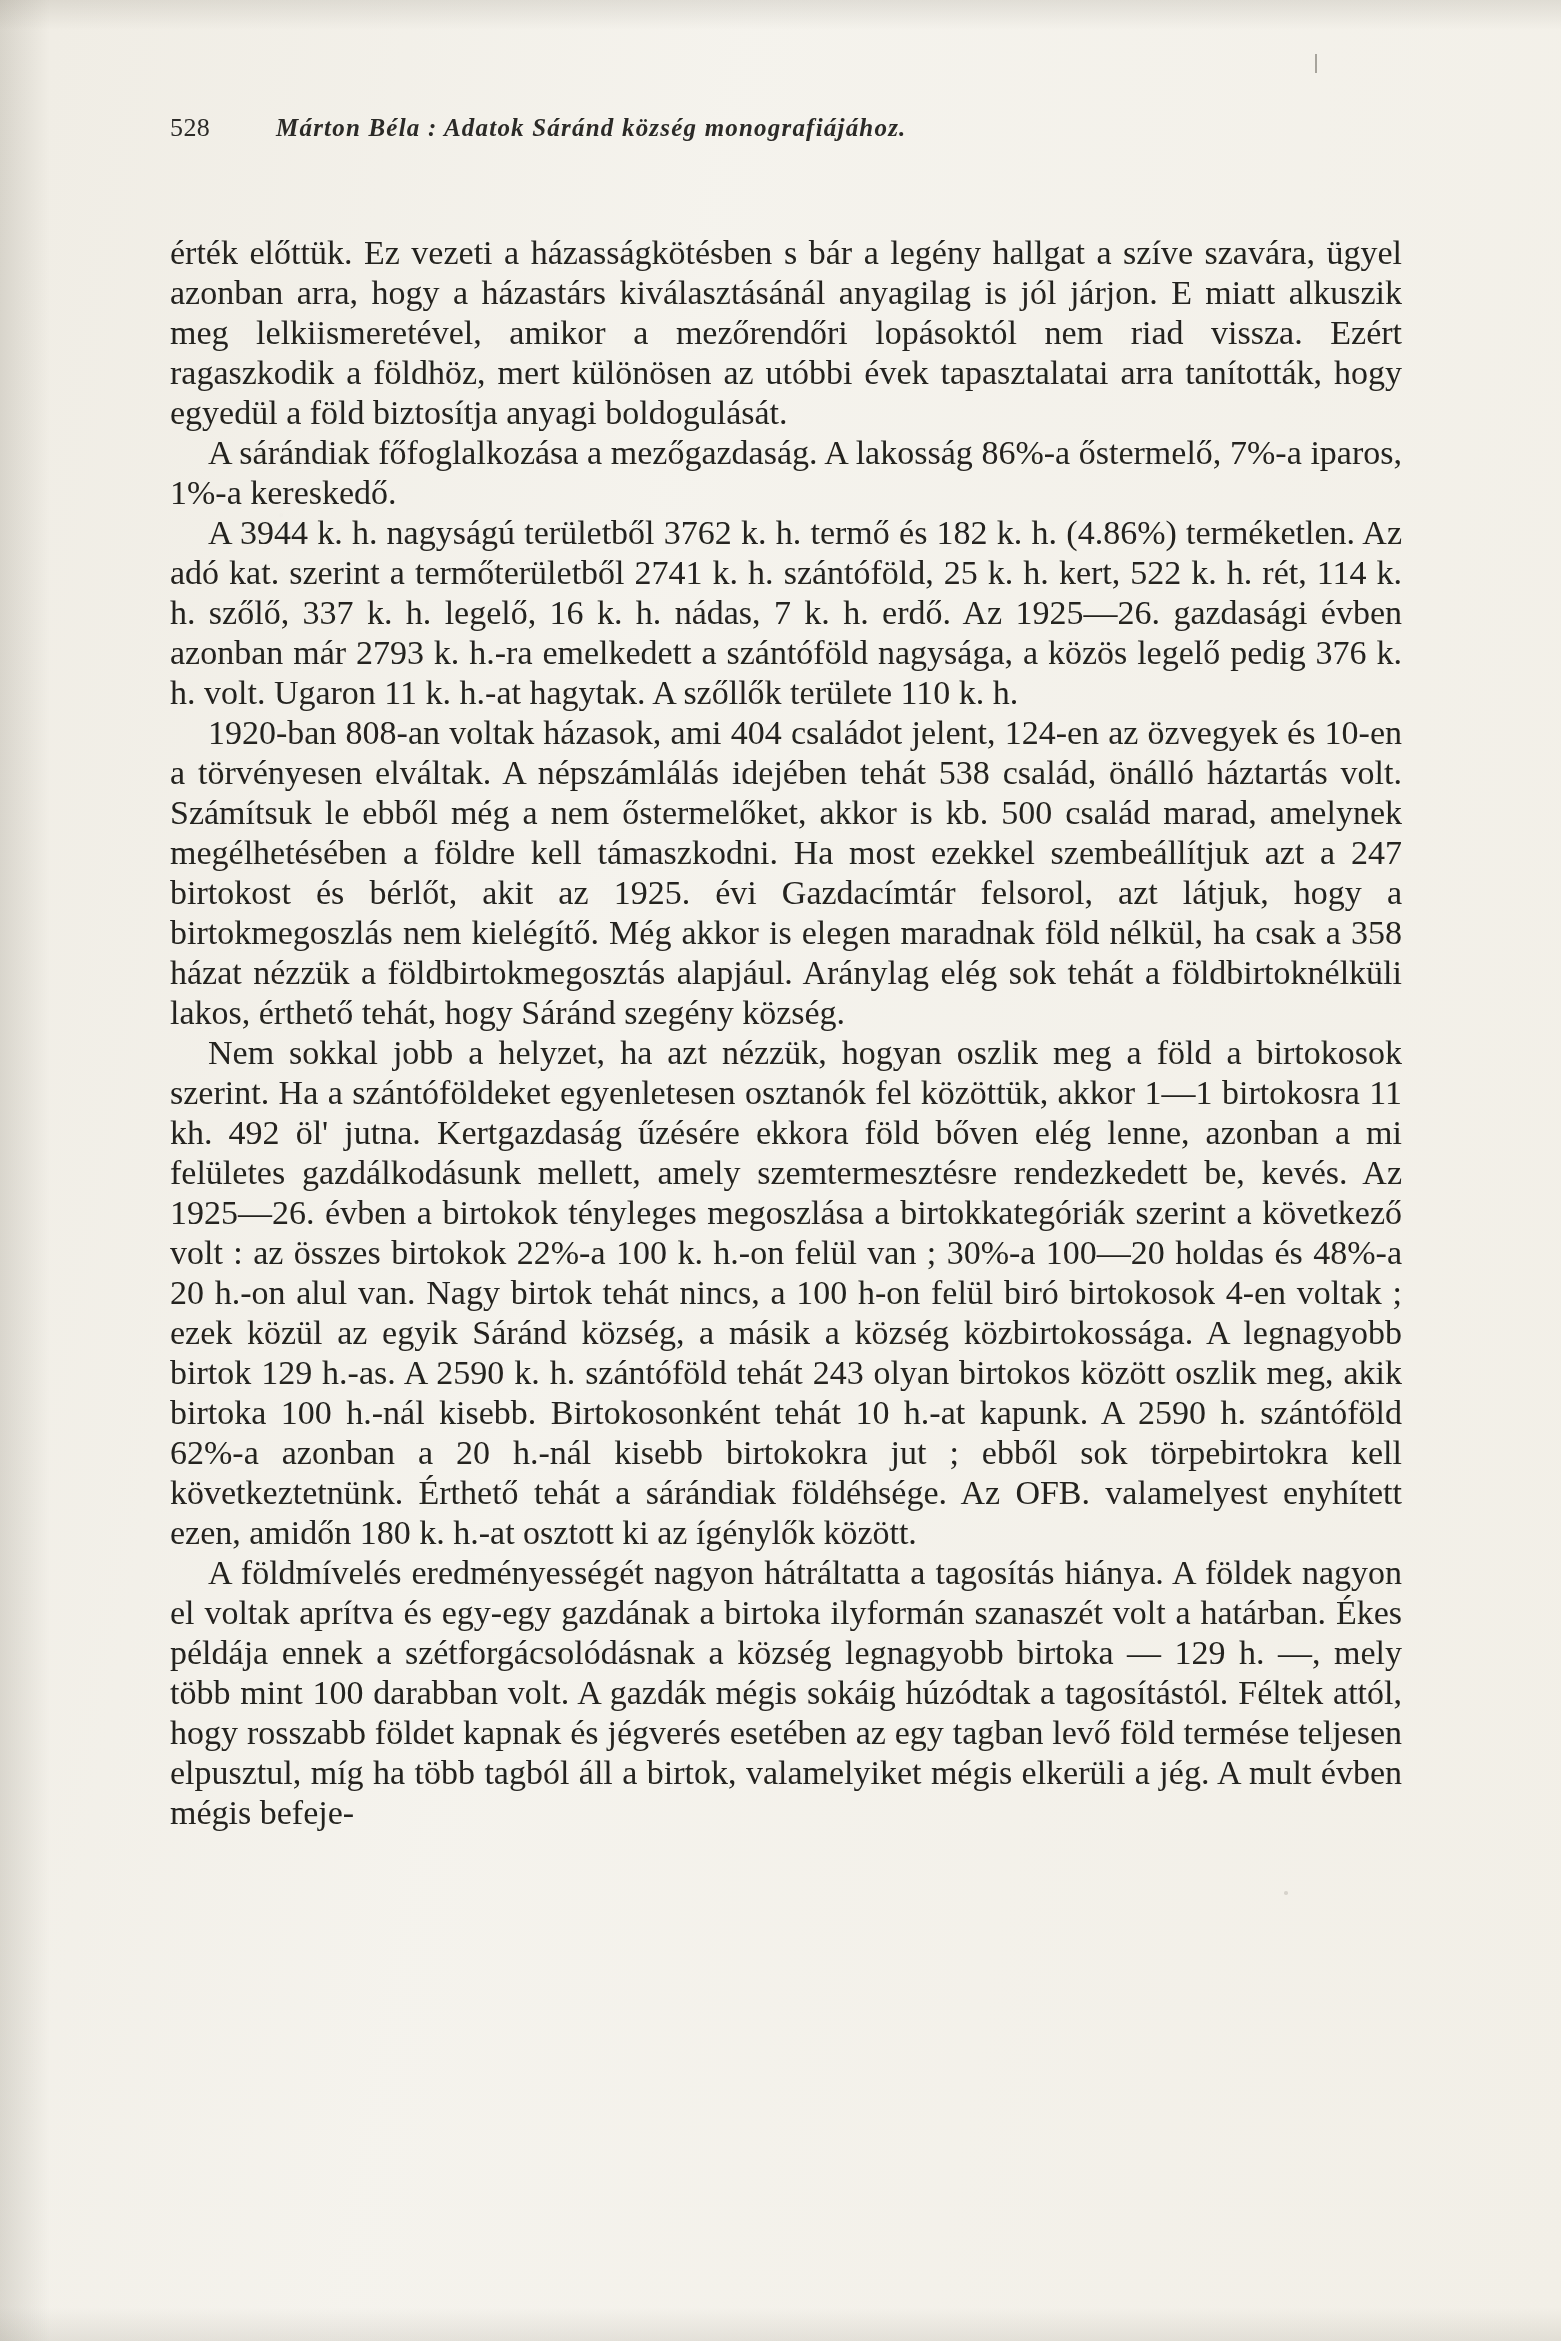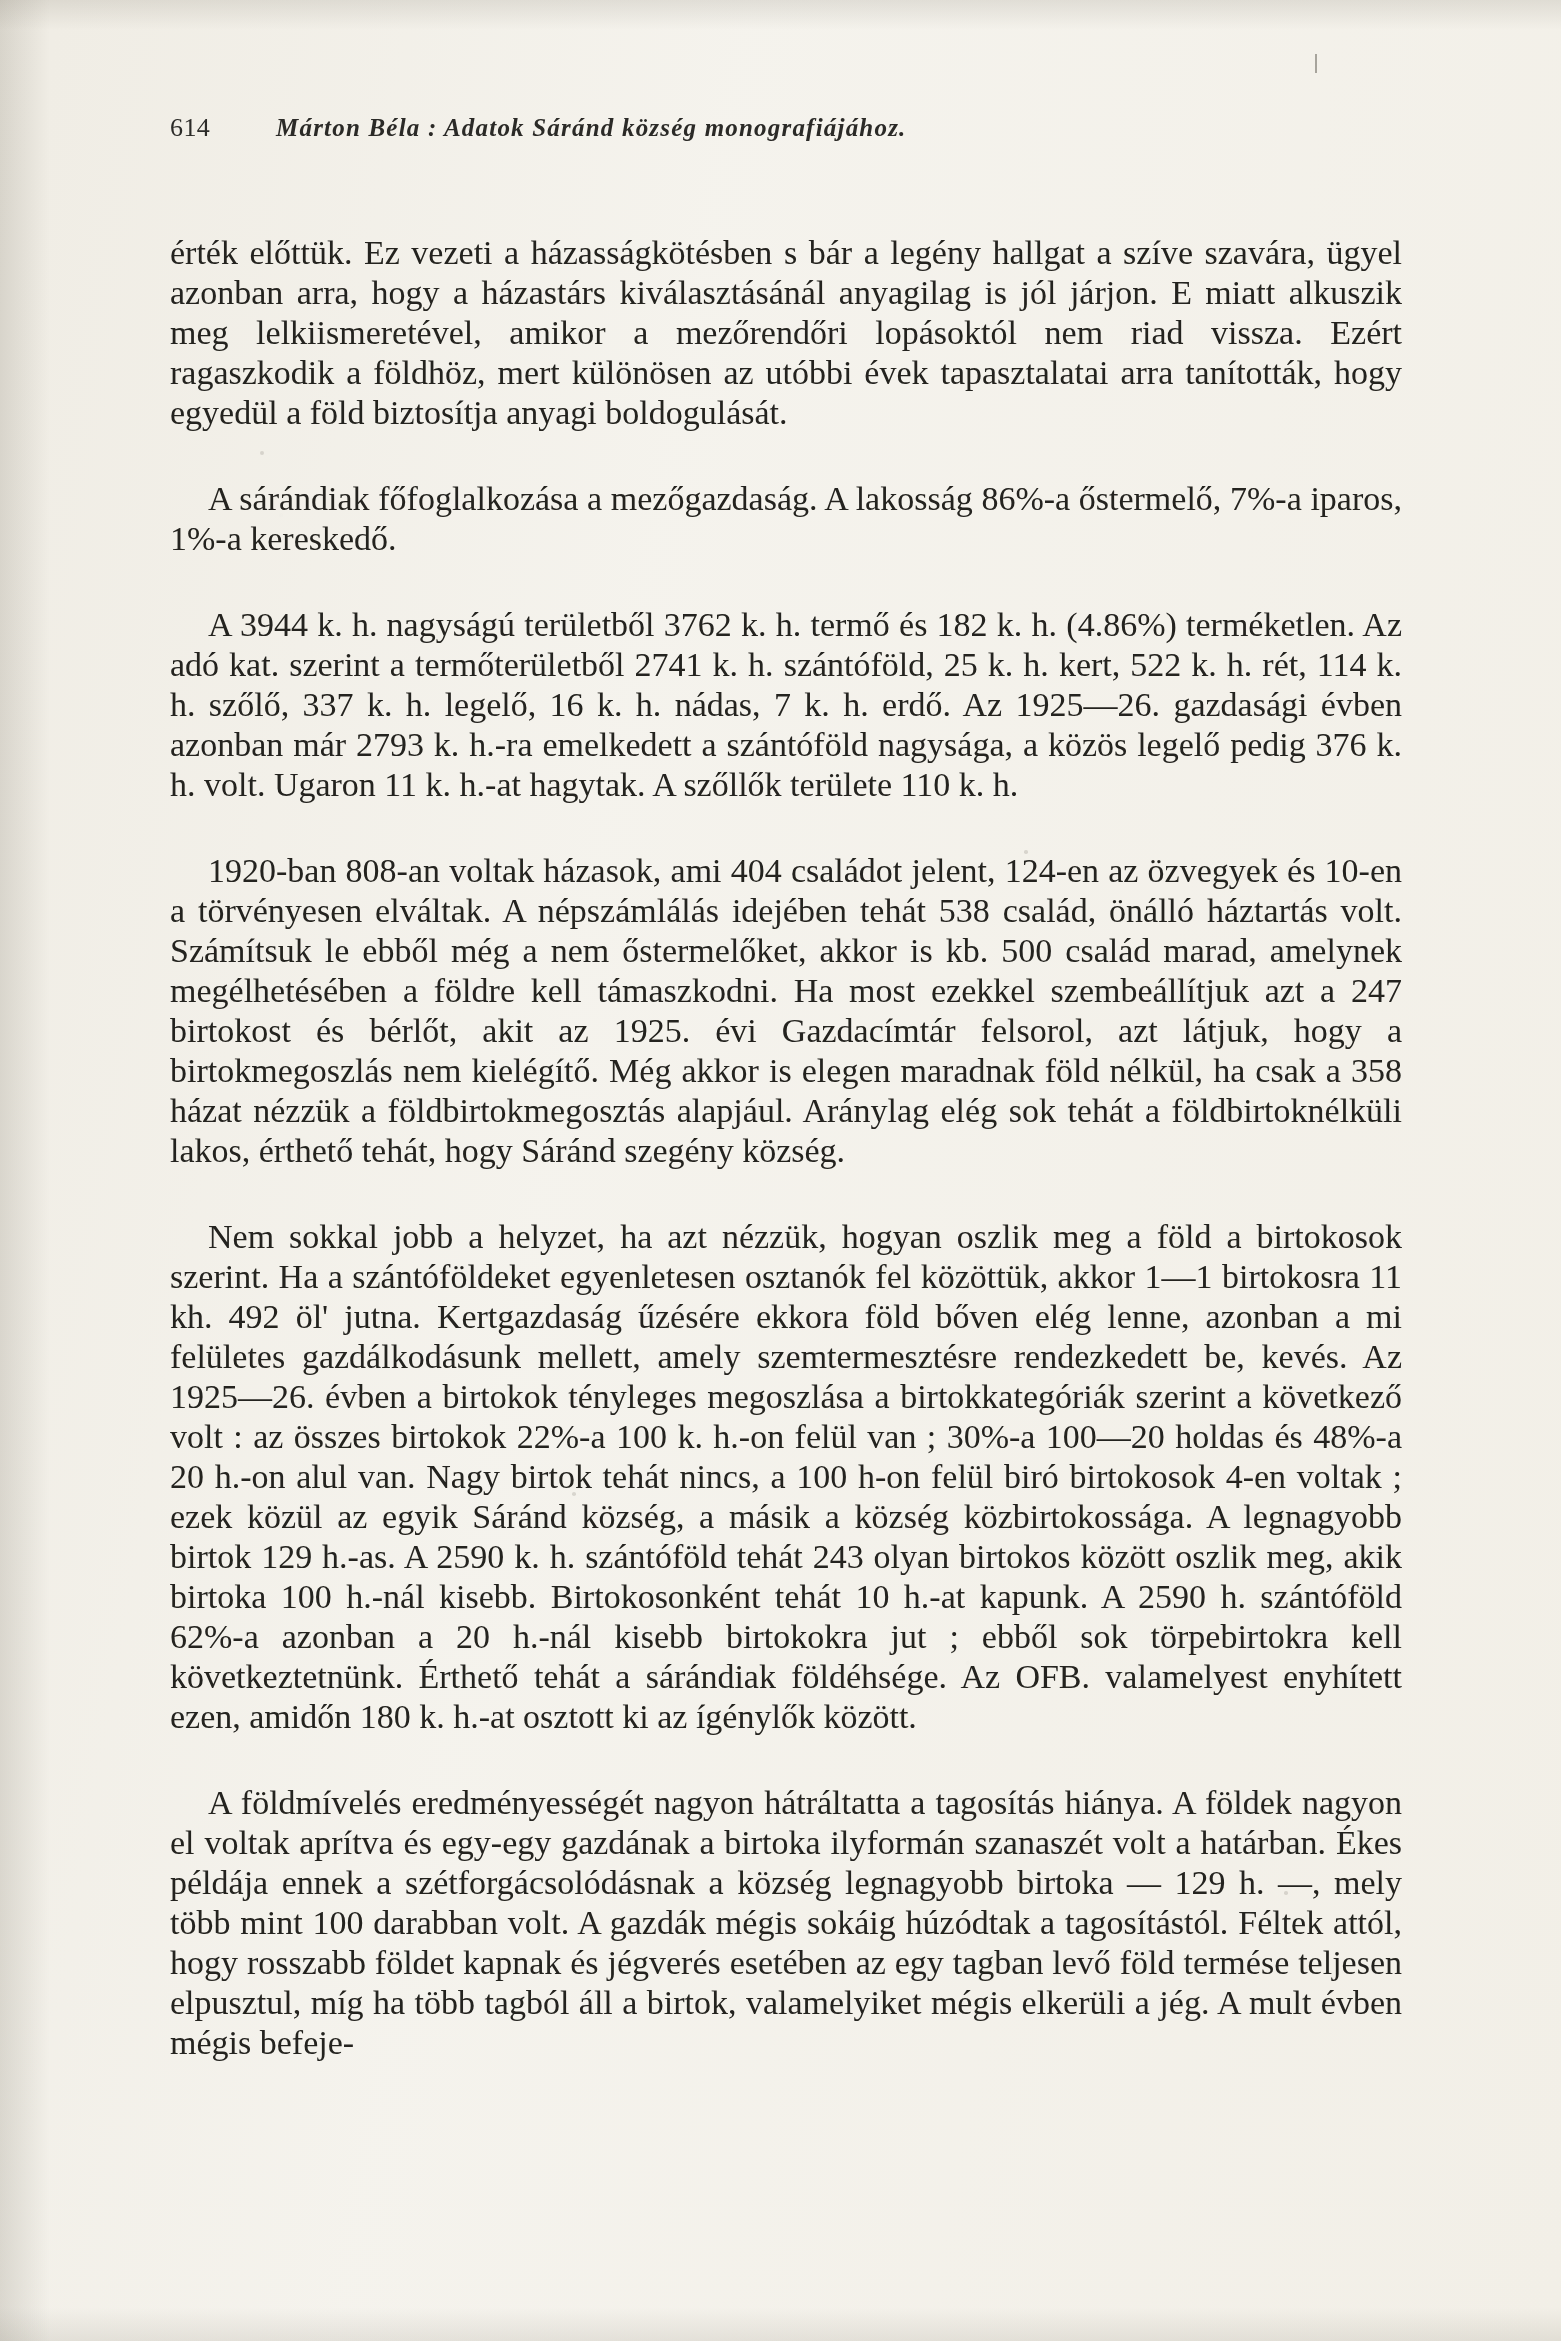--- a/index.html
+++ b/index.html
@@ -66,21 +66,20 @@
     text-align: justify;
     text-justify: inter-word;
     hyphens: none;
   }
   .body-text p {
     margin: 0;
     text-indent: 0;
   }
   .body-text p.indent {
     text-indent: 38px;
-    margin-top: 46px;
   }
   .tick {
     position: absolute;
     top: 54px;
     left: 1315px;
     width: 1.7px;
     height: 19px;
     background: #8d8a82;
     opacity: 0.75;
   }
@@ -121,21 +120,21 @@
   <div class="speck" style="left:260px; top:451px; width:4.3px; height:4.3px;"></div>
   <div class="speck" style="left:1024px; top:850px; width:3.5px; height:3.5px;"></div>
   <div class="speck" style="left:572px; top:1492px; width:4.3px; height:3.5px;"></div>
   <div class="speck" style="left:1284px; top:1891px; width:3.5px; height:3.5px;"></div>
 
   <div class="tick"></div>
 
   <div class="content">
 
     <div class="running-head">
-      <span class="folio">614</span>
+      <span class="folio">528</span>
       <span class="head-title">Márton Béla : Adatok Sáránd község monografiájához.</span>
     </div>
 
     <div class="body-text">
       <p>érték előttük. Ez vezeti a házasságkötésben s bár a legény hallgat a szíve szavára, ügyel azonban arra, hogy a házastárs kiválasztásánál anyagilag is jól járjon. E miatt alkuszik meg lelkiismeretével, amikor a mezőrendőri lopásoktól nem riad vissza. Ezért ragaszkodik a földhöz, mert különösen az utóbbi évek tapasztalatai arra tanították, hogy egyedül a föld biztosítja anyagi boldogulását.</p>
       <p class="indent">A sárándiak főfoglalkozása a mezőgazdaság. A lakosság 86%-a őstermelő, 7%-a iparos, 1%-a kereskedő.</p>
       <p class="indent">A 3944 k. h. nagyságú területből 3762 k. h. termő és 182 k. h. (4.86%) terméketlen. Az adó kat. szerint a termőterületből 2741 k. h. szántóföld, 25 k. h. kert, 522 k. h. rét, 114 k. h. szőlő, 337 k. h. legelő, 16 k. h. nádas, 7 k. h. erdő. Az 1925—26. gazdasági évben azonban már 2793 k. h.-ra emelkedett a szántóföld nagysága, a közös legelő pedig 376 k. h. volt. Ugaron 11 k. h.-at hagytak. A szőllők területe 110 k. h.</p>
       <p class="indent">1920-ban 808-an voltak házasok, ami 404 családot jelent, 124-en az özvegyek és 10-en a törvényesen elváltak. A népszámlálás idejében tehát 538 család, önálló háztartás volt. Számítsuk le ebből még a nem őstermelőket, akkor is kb. 500 család marad, amelynek megélhetésében a földre kell támaszkodni. Ha most ezekkel szembeállítjuk azt a 247 birtokost és bérlőt, akit az 1925. évi Gazdacímtár felsorol, azt látjuk, hogy a birtokmegoszlás nem kielégítő. Még akkor is elegen maradnak föld nélkül, ha csak a 358 házat nézzük a földbirtokmegosztás alapjául. Aránylag elég sok tehát a földbirtoknélküli lakos, érthető tehát, hogy Sáránd szegény község.</p>
       <p class="indent">Nem sokkal jobb a helyzet, ha azt nézzük, hogyan oszlik meg a föld a birtokosok szerint. Ha a szántóföldeket egyenletesen osztanók fel közöttük, akkor 1—1 birtokosra 11 kh. 492 öl' jutna. Kertgazdaság űzésére ekkora föld bőven elég lenne, azonban a mi felületes gazdálkodásunk mellett, amely szemtermesztésre rendezkedett be, kevés. Az 1925—26. évben a birtokok tényleges megoszlása a birtokkategóriák szerint a következő volt : az összes birtokok 22%-a 100 k. h.-on felül van ; 30%-a 100—20 holdas és 48%-a 20 h.-on alul van. Nagy birtok tehát nincs, a 100 h-on felül biró birtokosok 4-en voltak ; ezek közül az egyik Sáránd község, a másik a község közbirtokossága. A legnagyobb birtok 129 h.-as. A 2590 k. h. szántóföld tehát 243 olyan birtokos között oszlik meg, akik birtoka 100 h.-nál kisebb. Birtokosonként tehát 10 h.-at kapunk. A 2590 h. szántóföld 62%-a azonban a 20 h.-nál kisebb birtokokra jut ; ebből sok törpebirtokra kell következtetnünk. Érthető tehát a sárándiak földéhsége. Az OFB. valamelyest enyhített ezen, amidőn 180 k. h.-at osztott ki az ígénylők között.</p>
       <p class="indent">A földmívelés eredményességét nagyon hátráltatta a tagosítás hiánya. A földek nagyon el voltak aprítva és egy-egy gazdának a birtoka ilyformán szanaszét volt a határban. Ékes példája ennek a szétforgácsolódásnak a község legnagyobb birtoka — 129 h. —, mely több mint 100 darabban volt. A gazdák mégis sokáig húzódtak a tagosítástól. Féltek attól, hogy rosszabb földet kapnak és jégverés esetében az egy tagban levő föld termése teljesen elpusztul, míg ha több tagból áll a birtok, valamelyiket mégis elkerüli a jég. A mult évben mégis befeje-</p>

